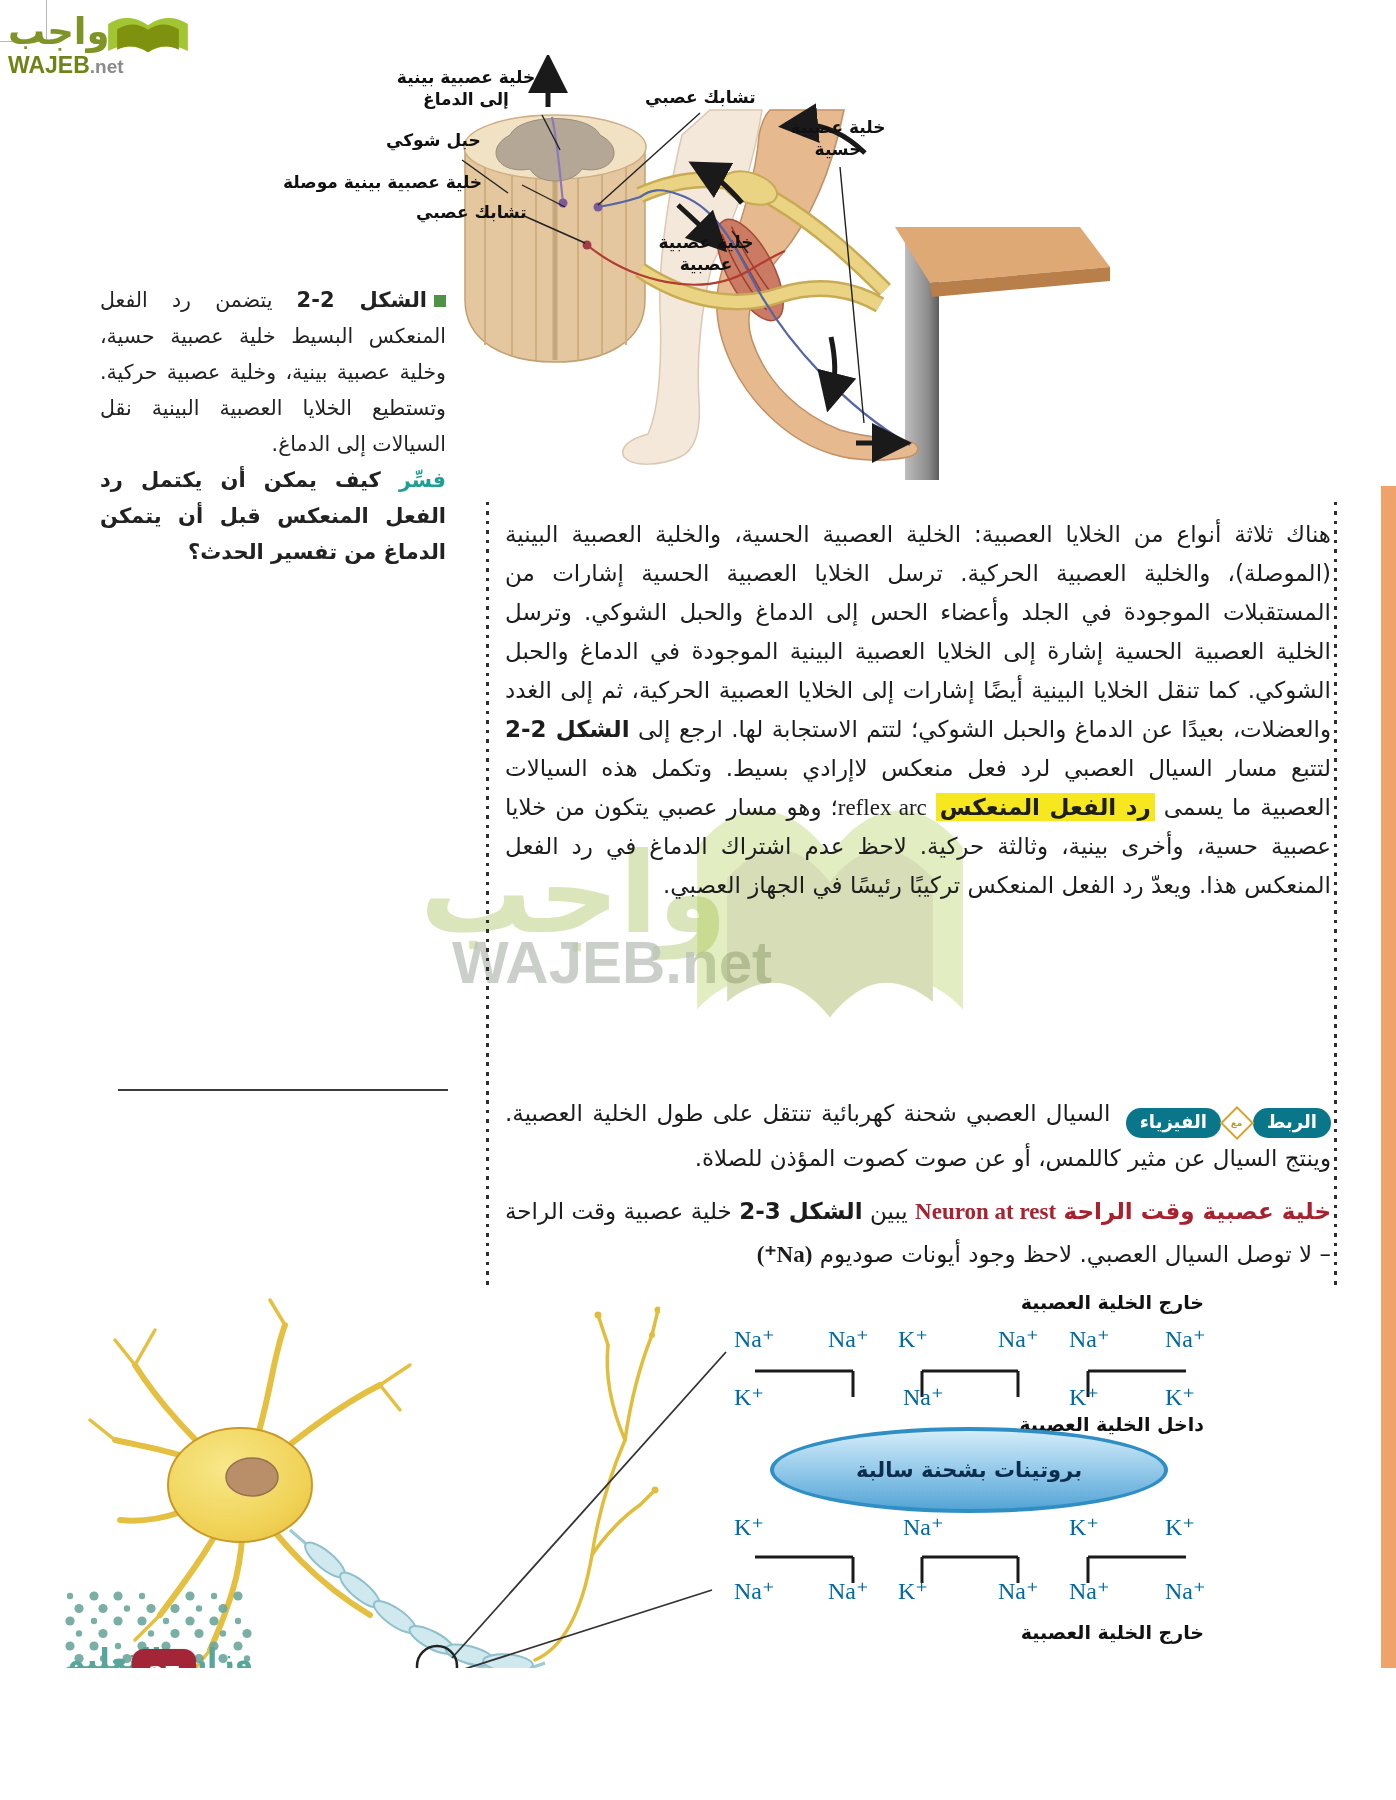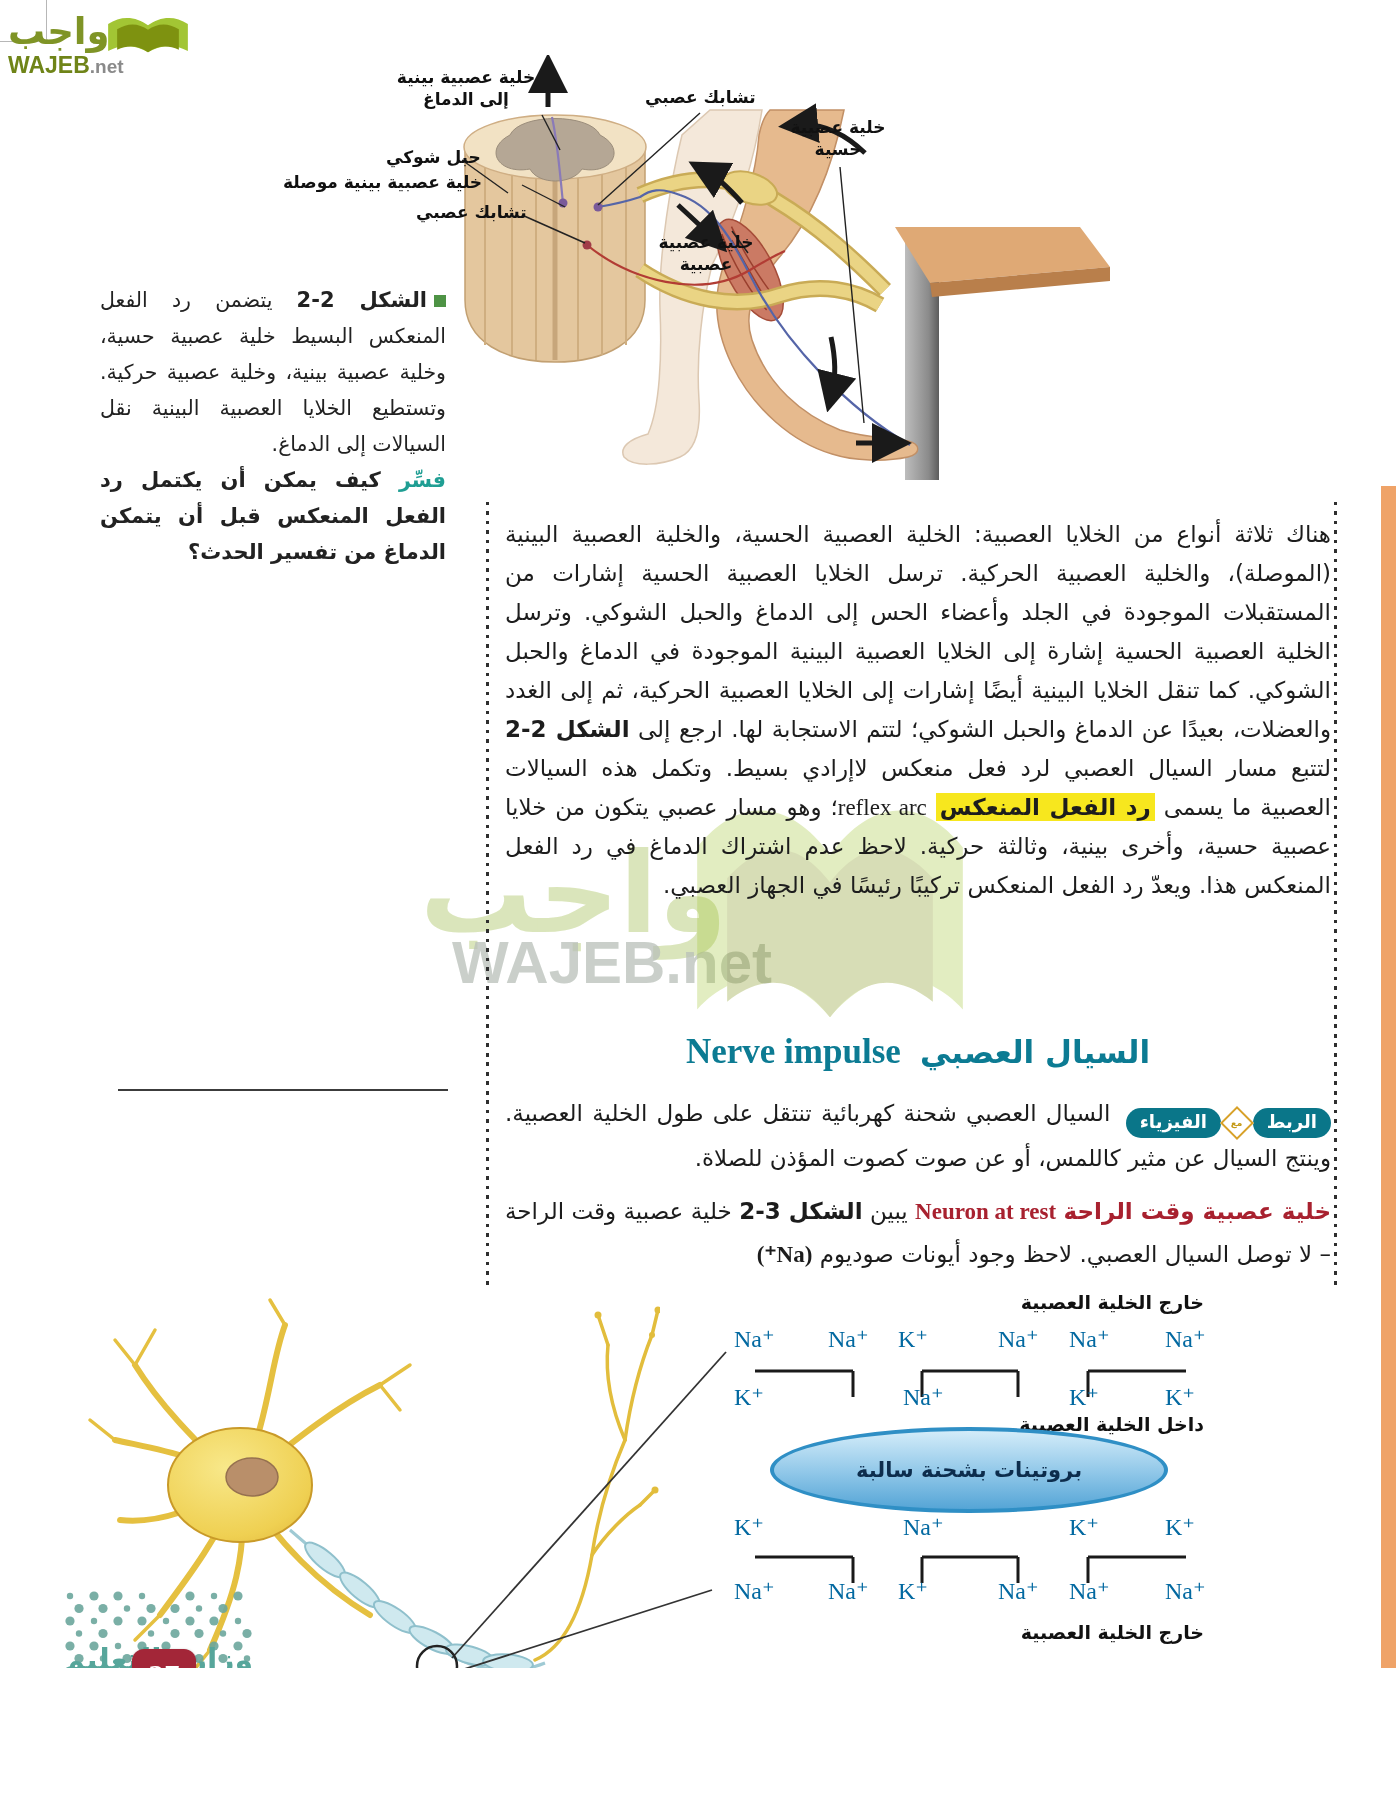--- a/index.html
+++ b/index.html
@@ -173,21 +173,21 @@
       <line x1="560" y1="112" x2="584" y2="368"></line>
       <line x1="452" y1="176" x2="468" y2="198"></line>
     </g>
   </svg>
 
   <div class="fig-label center" style="left:385px;top:66px;width:162px;">
     <span>خلية عصبية بينية</span><br>
     <span>إلى الدماغ</span>
   </div>
   <div class="fig-label" style="left:645px;top:86px;">تشابك عصبي</div>
-  <div class="fig-label" style="left:386px;top:146px;">حبل شوكي</div>
+  <div class="fig-label" style="left:386px;top:129px;">حبل شوكي</div>
   <div class="fig-label" style="left:283px;top:171px;">خلية عصبية بينية موصلة</div>
   <div class="fig-label" style="left:416px;top:201px;">تشابك عصبي</div>
   <div class="fig-label center" style="left:788px;top:116px;width:100px;">
     <span>خلية عصبية</span><br>
     <span>حسية</span>
   </div>
   <div class="fig-label center" style="left:650px;top:231px;width:112px;">
     <span>خلية عصبية</span><br>
     <span>عصبية</span>
   </div>
@@ -197,24 +197,20 @@
     <span class="skill">فسِّر</span><b> كيف يمكن أن يكتمل رد الفعل المنعكس قبل أن يتمكن الدماغ من تفسير الحدث؟</b>
   </div>
 
   <div class="dotline" style="left:486px;top:502px;height:786px;"></div>
   <div class="dotline" style="left:1334px;top:502px;height:786px;"></div>
 
   <div class="main-para">
     <span>هناك ثلاثة أنواع من الخلايا العصبية: الخلية العصبية الحسية، والخلية العصبية البينية (الموصلة)، والخلية العصبية الحركية. ترسل الخلايا العصبية الحسية إشارات من المستقبلات الموجودة في الجلد وأعضاء الحس إلى الدماغ والحبل الشوكي. وترسل الخلية العصبية الحسية إشارة إلى الخلايا العصبية البينية الموجودة في الدماغ والحبل الشوكي. كما تنقل الخلايا البينية أيضًا إشارات إلى الخلايا العصبية الحركية، ثم إلى الغدد والعضلات، بعيدًا عن الدماغ والحبل الشوكي؛ لتتم الاستجابة لها. ارجع إلى </span><b>الشكل 2-2</b><span> لتتبع مسار السيال العصبي لرد فعل منعكس لاإرادي بسيط. وتكمل هذه السيالات العصبية ما يسمى </span><span class="hl-term">رد الفعل المنعكس</span> <span class="latin">reflex arc</span><span>؛ وهو مسار عصبي يتكون من خلايا عصبية حسية، وأخرى بينية، وثالثة حركية. لاحظ عدم اشتراك الدماغ في رد الفعل المنعكس هذا. ويعدّ رد الفعل المنعكس تركيبًا رئيسًا في الجهاز العصبي.</span>
   </div>
 
-  <div class="heading">
-    <span class="h-en">Nerve impulse</span>
-    <span class="h-ar">السيال العصبي</span>
-  </div>
 
   <div class="phys-para">
     <span class="badge">
         <span class="pill">الربط</span>
         <span class="diamond">
           <span>مع</span>
         </span>
         <span class="pill">الفيزياء</span>
       </span><span> السيال العصبي شحنة كهربائية تنتقل على طول الخلية العصبية. وينتج السيال عن مثير كاللمس، أو عن صوت كصوت المؤذن للصلاة.</span>
   </div>

